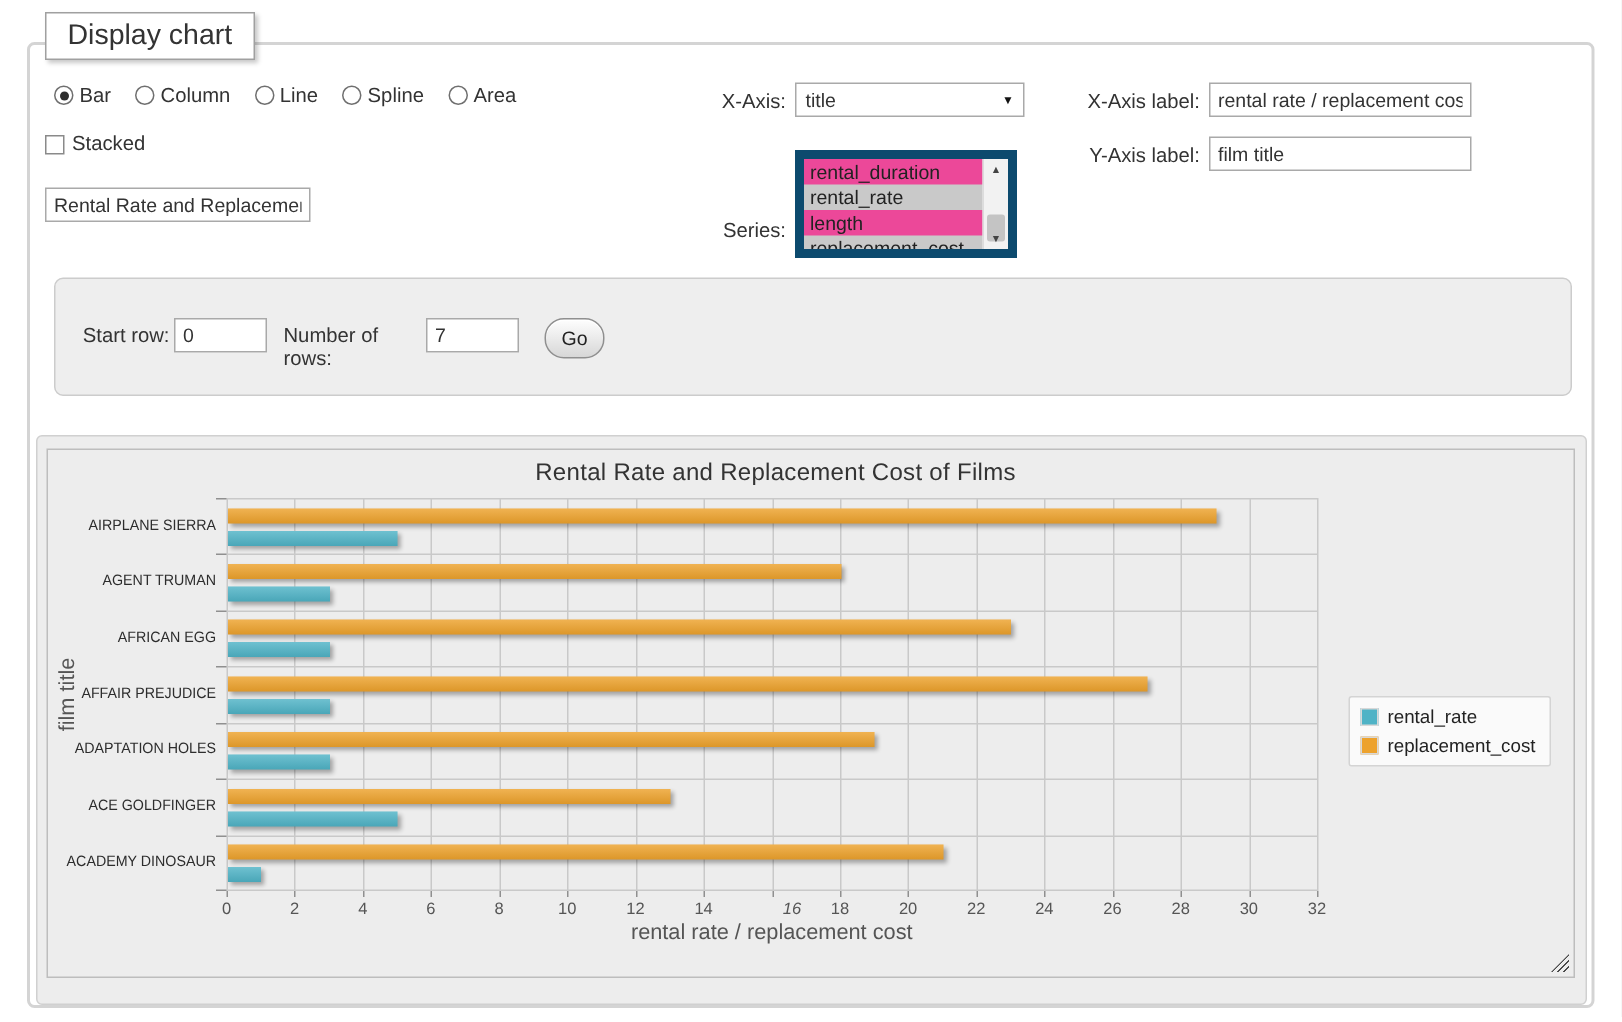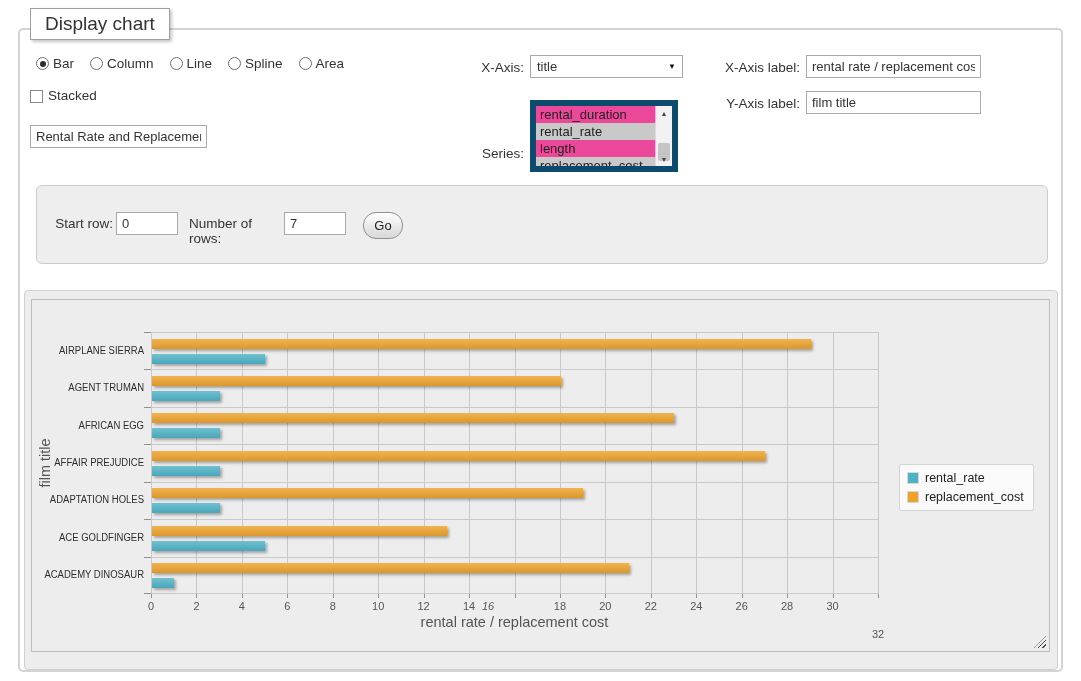--- a/index.html
+++ b/index.html
@@ -129,20 +129,21 @@
 <div class="abs rowspanel">
   <div class="flabel" style="left:12px;top:30px;width:64px;text-align:right">Start row:</div>
   <input class="txt" style="left: 79px; top: 26px; width: 62px;" value="0">
   <div class="flabel" style="left:152px;top:30px;width:96px;text-align:left">Number of rows:</div>
   <input class="txt" style="left: 247px; top: 26px; width: 62px;" value="7">
   <div class="abs go">Go</div>
 </div>
 
 <div class="abs chartwrap">
   <div class="abs chartbox">
+    <div class="abs ctitle">Rental Rate and Replacement Cost of Films</div>
     <div class="abs plot" id="plot">
         <div class="gridv" style="left: 0px;"></div>
         <div class="gridv" style="left: 45.4375px;"></div>
         <div class="gridv" style="left: 90.875px;"></div>
         <div class="gridv" style="left: 136.312px;"></div>
         <div class="gridv" style="left: 181.75px;"></div>
         <div class="gridv" style="left: 227.188px;"></div>
         <div class="gridv" style="left: 272.625px;"></div>
         <div class="gridv" style="left: 318.062px;"></div>
         <div class="gridv" style="left: 363.5px;"></div>
@@ -201,37 +202,37 @@
       <div class="xticklabel abs" style="left: 241.312px;">6</div>
       <div class="xtickmark abs" style="left: 300.75px;"></div>
       <div class="xticklabel abs" style="left: 286.75px;">8</div>
       <div class="xtickmark abs" style="left: 346.188px;"></div>
       <div class="xticklabel abs" style="left: 332.188px;">10</div>
       <div class="xtickmark abs" style="left: 391.625px;"></div>
       <div class="xticklabel abs" style="left: 377.625px;">12</div>
       <div class="xtickmark abs" style="left: 437.062px;"></div>
       <div class="xticklabel abs" style="left: 423.062px;">14</div>
       <div class="xtickmark abs" style="left: 482.5px;"></div>
-      <div class="xticklabel abs" style="left: 442px; font-style: italic;">16</div>
+      <div class="xticklabel abs" style="left: 482px; font-style: italic;">16</div>
       <div class="xtickmark abs" style="left: 527.938px;"></div>
       <div class="xticklabel abs" style="left: 513.938px;">18</div>
       <div class="xtickmark abs" style="left: 573.375px;"></div>
       <div class="xticklabel abs" style="left: 559.375px;">20</div>
       <div class="xtickmark abs" style="left: 618.812px;"></div>
       <div class="xticklabel abs" style="left: 604.812px;">22</div>
       <div class="xtickmark abs" style="left: 664.25px;"></div>
       <div class="xticklabel abs" style="left: 650.25px;">24</div>
       <div class="xtickmark abs" style="left: 709.688px;"></div>
       <div class="xticklabel abs" style="left: 695.688px;">26</div>
       <div class="xtickmark abs" style="left: 755.125px;"></div>
       <div class="xticklabel abs" style="left: 741.125px;">28</div>
       <div class="xtickmark abs" style="left: 800.562px;"></div>
       <div class="xticklabel abs" style="left: 786.562px;">30</div>
       <div class="xtickmark abs" style="left: 846px;"></div>
-      <div class="xticklabel abs" style="left: 832px; margin-top: 28px;">32</div>
+      <div class="xticklabel abs" style="left: 832px;">32</div>
       <div class="ytickmark abs" style="top: 32px;"></div>
       <div class="ytickmark abs" style="top: 69px;"></div>
       <div class="ytickmark abs" style="top: 107px;"></div>
       <div class="ytickmark abs" style="top: 144px;"></div>
       <div class="ytickmark abs" style="top: 182px;"></div>
       <div class="ytickmark abs" style="top: 219px;"></div>
       <div class="ytickmark abs" style="top: 257px;"></div>
       <div class="ytickmark abs" style="top: 293px;"></div>
       <div class="catlabel abs" style="left: 2px; top: 44.7143px;">AIRPLANE SIERRA</div>
       <div class="catlabel abs" style="left: 2px; top: 82.1429px;">AGENT TRUMAN</div>

